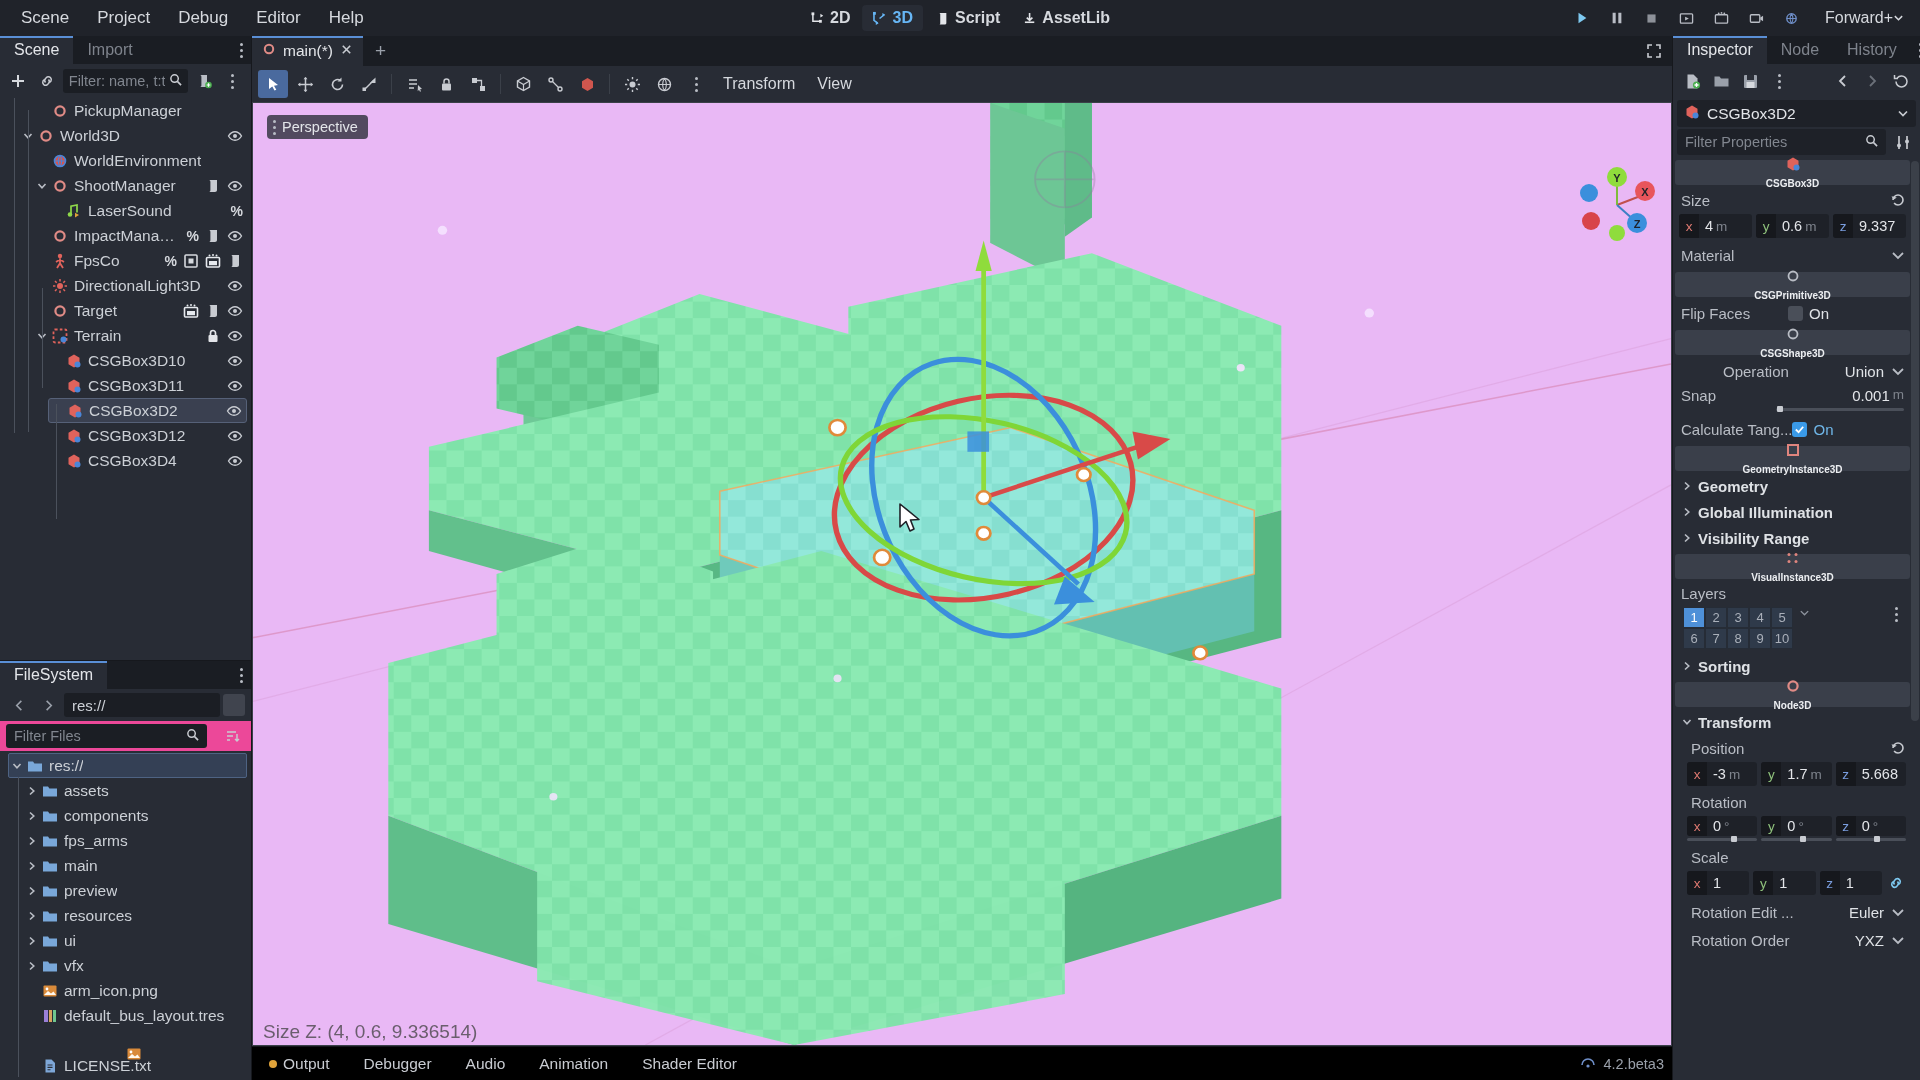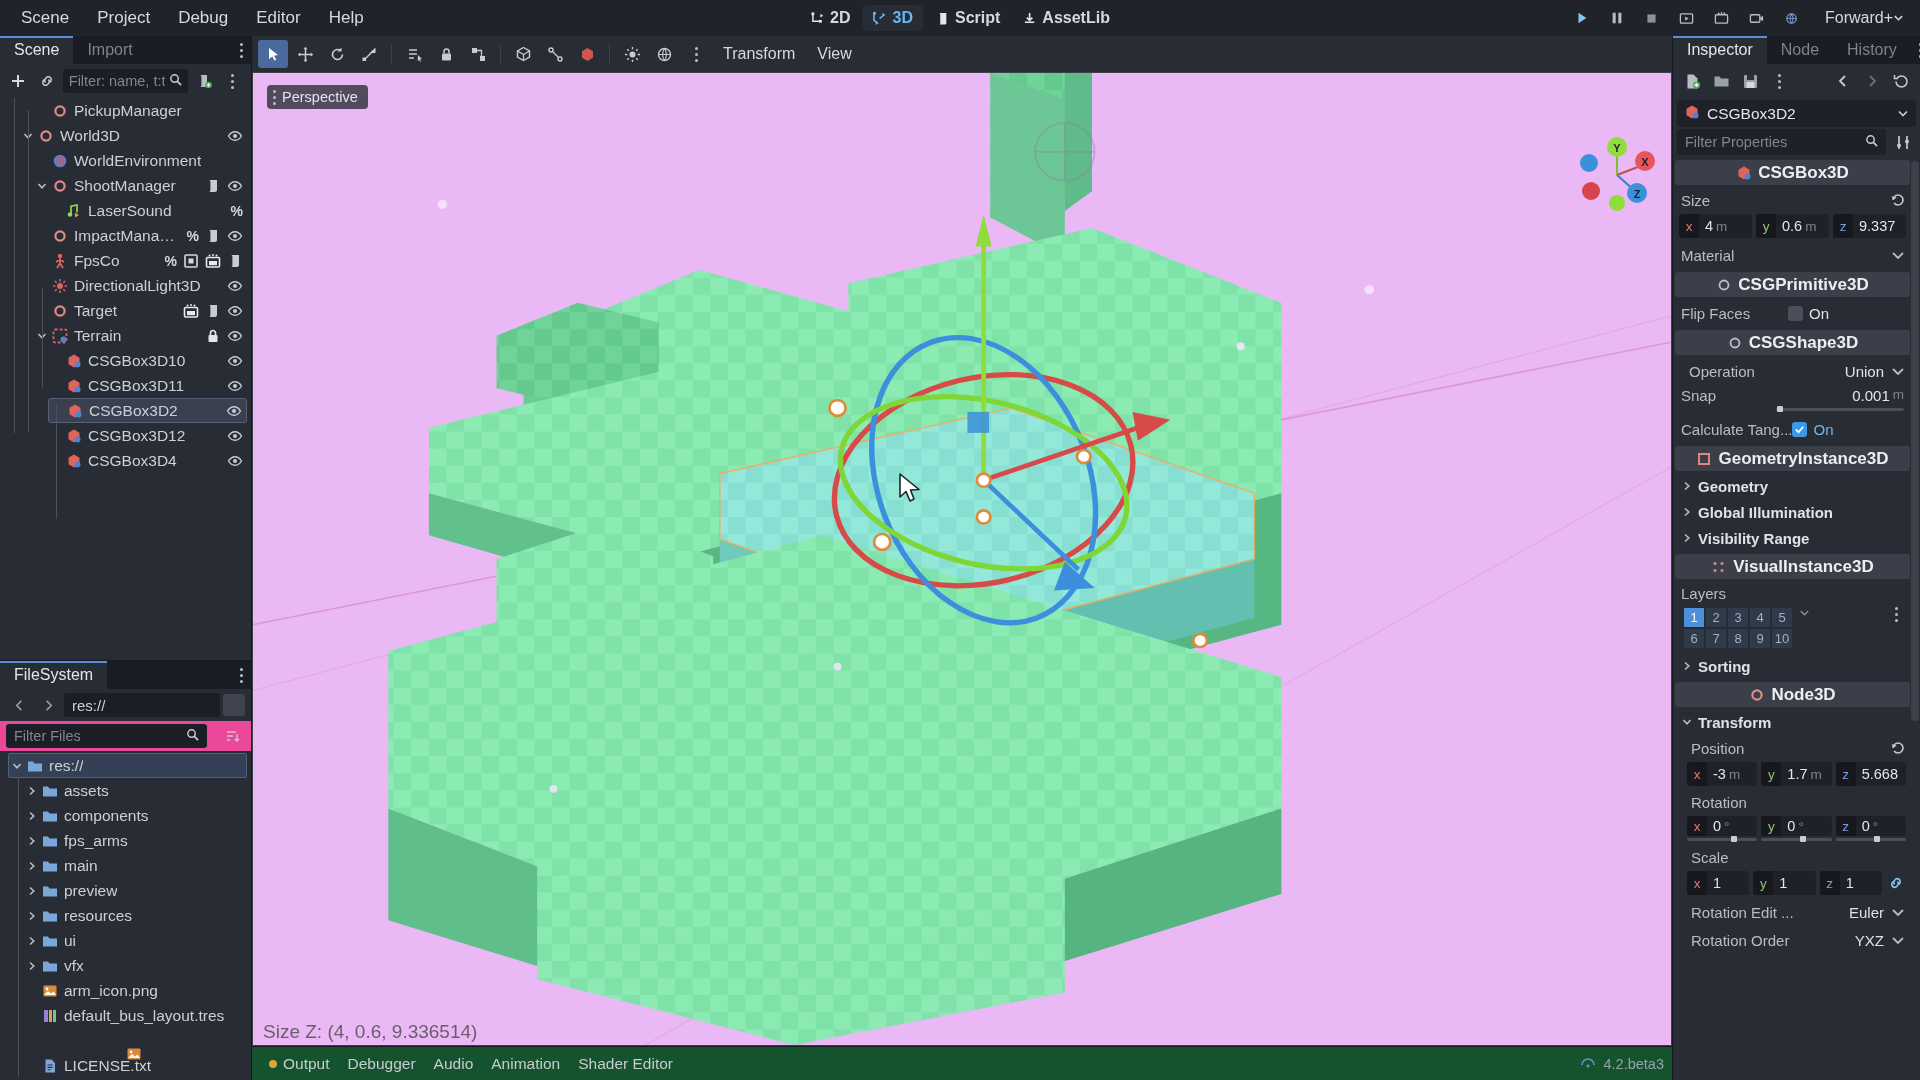--- a/index.html
+++ b/index.html
@@ -127,43 +127,43 @@
 
   .persp-pill {
     position:absolute; left:14px; top:12px; display:flex; align-items:center; gap:6px;
     background: rgba(40,44,53,0.78); border-radius:4px; padding:4px 10px 4px 6px;
     font-size:14.5px; color:#e3e5e9;
   }
   .vp-status { position:absolute; left:10px; bottom:2px; font-size:19px; color:#404040; opacity:.75;}
 
   
   .bottom-bar {
-    height: 34px; flex:0 0 34px; display:flex; align-items:center; gap:0;
-    padding: 0 8px; background:#14532d; border-top:1px solid #16181d;
+    height: 34px; flex:0 0 34px; display:flex; align-items:center; gap:16px;
+    padding: 0 8px; background:#000000; border-top:1px solid #16181d;
   }
   .bp-tab { display:flex; align-items:center; gap:6px; padding:4px 9px; font-size:15.5px; color:#c8cbd1; border-radius:3px;}
   .bp-right { margin-left:auto; display:flex; align-items:center; gap:8px; font-size:14.5px; color:#9aa0aa;}
 
   
   .rightcol { width: 248px; flex: 0 0 248px; display:flex; flex-direction:column;
               background:#282c35; border-left:1px solid #16181d; }
   .insp-toolbar { height:34px; flex:0 0 34px; display:flex; align-items:center; gap:3px; padding:0 6px; background:#282c35;}
   .insp-sel {
     height: 27px; margin: 2px 4px; background:#1e2128; border-radius:3px;
     display:flex; align-items:center; gap:7px; padding:0 7px; font-size:15.5px; color:#e3e5e9;
   }
   .insp-row2 { display:flex; align-items:center; gap:4px; padding:0 4px 2px;}
   .insp-filter { flex:1 1 auto; height:26px; background:#1e2128; border-radius:3px; display:flex; align-items:center; padding:0 8px; }
   .insp-filter .ph { font-size:14.5px; color:#81868f; flex:1;}
 
   .props { flex:1 1 auto; overflow:hidden; position:relative; padding-right: 8px;}
   .cat-head {
     height: 25px; margin: 3px 2px 2px; background:#3a3f4a; border-radius:3px;
     display:flex; align-items:center; justify-content:center; gap:6px;
-    font-size:17px; font-weight:bold; color:#eceef1;
+    font-size:10px; font-weight:bold; color:#eceef1;flex-direction:column;
   }
   .prop-row { height:28px; display:flex; align-items:center; padding:0 6px 0 8px; font-size:15px; color:#b9bdc5;}
   .prop-label { flex: 0 0 auto; }
   .prop-val { margin-left:auto; display:flex; align-items:center; gap:6px; color:#dfe2e6;}
   .vec3 { display:flex; gap:4px; padding: 1px 6px 3px; }
   .vfield { flex:1 1 0; min-width:0; height:24px; background:#1e2128; border-radius:3px;
             display:flex; align-items:center; overflow:hidden;}
   .vlabel { width:20px; flex:0 0 20px; height:24px; background:#16181d; display:flex;
             align-items:center; justify-content:center; font-size:13.5px;}
   .vnum { padding-left:6px; font-size:14.5px; color:#e3e5e9; white-space:nowrap; overflow:hidden;}
@@ -874,20 +874,43 @@
               </span>
               <span class="tree-name">LICENSE.txt</span>
             </div>
             <div class="guide" style="left: 18px; top: 26px; height: 300px;"></div>
           </div>
       </div>
     </div>
 
     <div class="center">
 
+      <div class="sc-tabs">
+        <div class="sc-tab">
+          <span>
+            <svg width="14" height="14" viewBox="0 0 14 14">
+                <circle cx="7" cy="7" r="4.2" stroke="#e08b86" stroke-width="2" fill="none"></circle>
+              </svg>
+          </span>
+          <span>main(*)</span>
+          <span>
+            <svg width="13" height="13" viewBox="0 0 14 14">
+                <path d="M3 3l8 8M11 3l-8 8" stroke="#c8cbd1" stroke-width="1.7"></path>
+              </svg>
+          </span>
+        </div>
+        <div class="sc-plus">
+          <span>+</span>
+        </div>
+        <div class="sc-expand">
+          <svg width="16" height="16" viewBox="0 0 16 16">
+              <path d="M2 6V2h4M14 6V2h-4M2 10v4h4M14 10v4h-4" stroke="#c8cbd1" stroke-width="1.6" fill="none"></path>
+            </svg>
+        </div>
+      </div>
 
       <div class="vp-toolbar">
         <div class="vt-btn active">
           <svg width="17" height="17" viewBox="0 0 17 17">
               <path d="M4 2l9 7-4 .7 2.3 4-1.8.9L7.3 10.5 4 13z" fill="#ffffff"></path>
             </svg>
         </div>
         <div class="vt-btn">
           <svg width="17" height="17" viewBox="0 0 17 17">
               <path d="M8.5 1.5v14M1.5 8.5h14" stroke="#c8cbd1" stroke-width="1.5"></path>
@@ -1274,21 +1297,21 @@
         </span>
           </div>
           <div class="cat-head">
             <span style="display:flex">
               <svg width="16" height="16" viewBox="0 0 16 16">
                 <circle cx="8" cy="8" r="4.5" stroke="#b9bdc5" stroke-width="1.8" fill="none"></circle>
               </svg>
             </span>
             <span>CSGShape3D</span>
           </div>
-          <div class="prop-row" style="padding-left: 16px;">
+          <div class="prop-row" style="padding-left: 8px; margin-left: 42px;">
             <span class="prop-label">Operation</span>
         <span class="prop-val">
           <span>Union</span>
           <span style="display:flex">
                 <svg width="16" height="16" viewBox="0 0 16 16">
                   <path d="M3 6l5 5 5-5" stroke="#b9bdc5" stroke-width="1.8" fill="none"></path>
                 </svg>
               </span>
         </span>
           </div>

